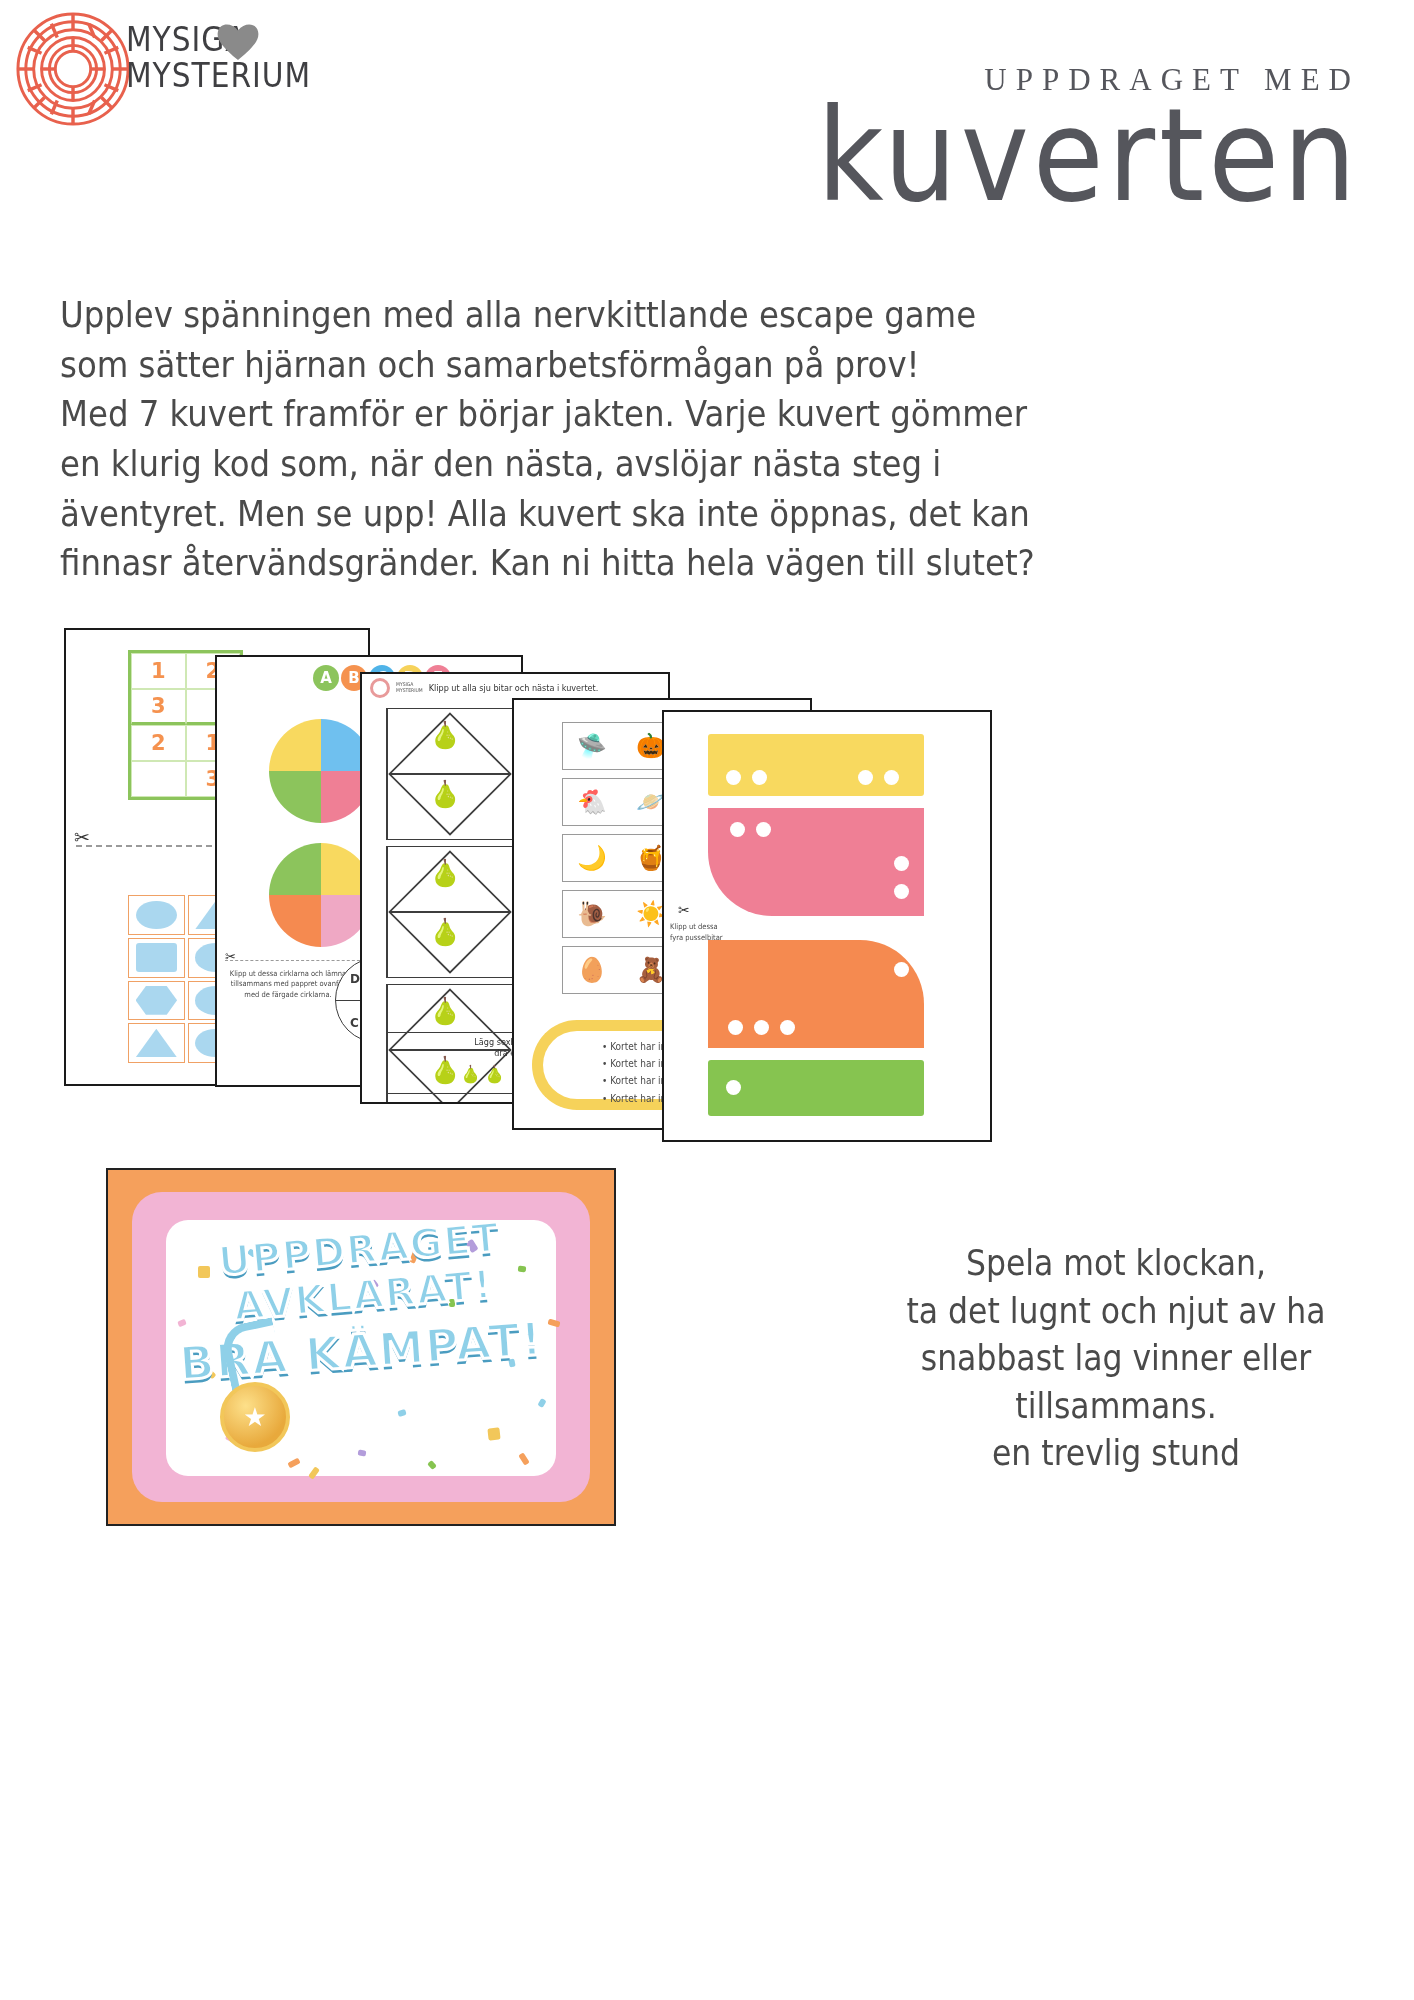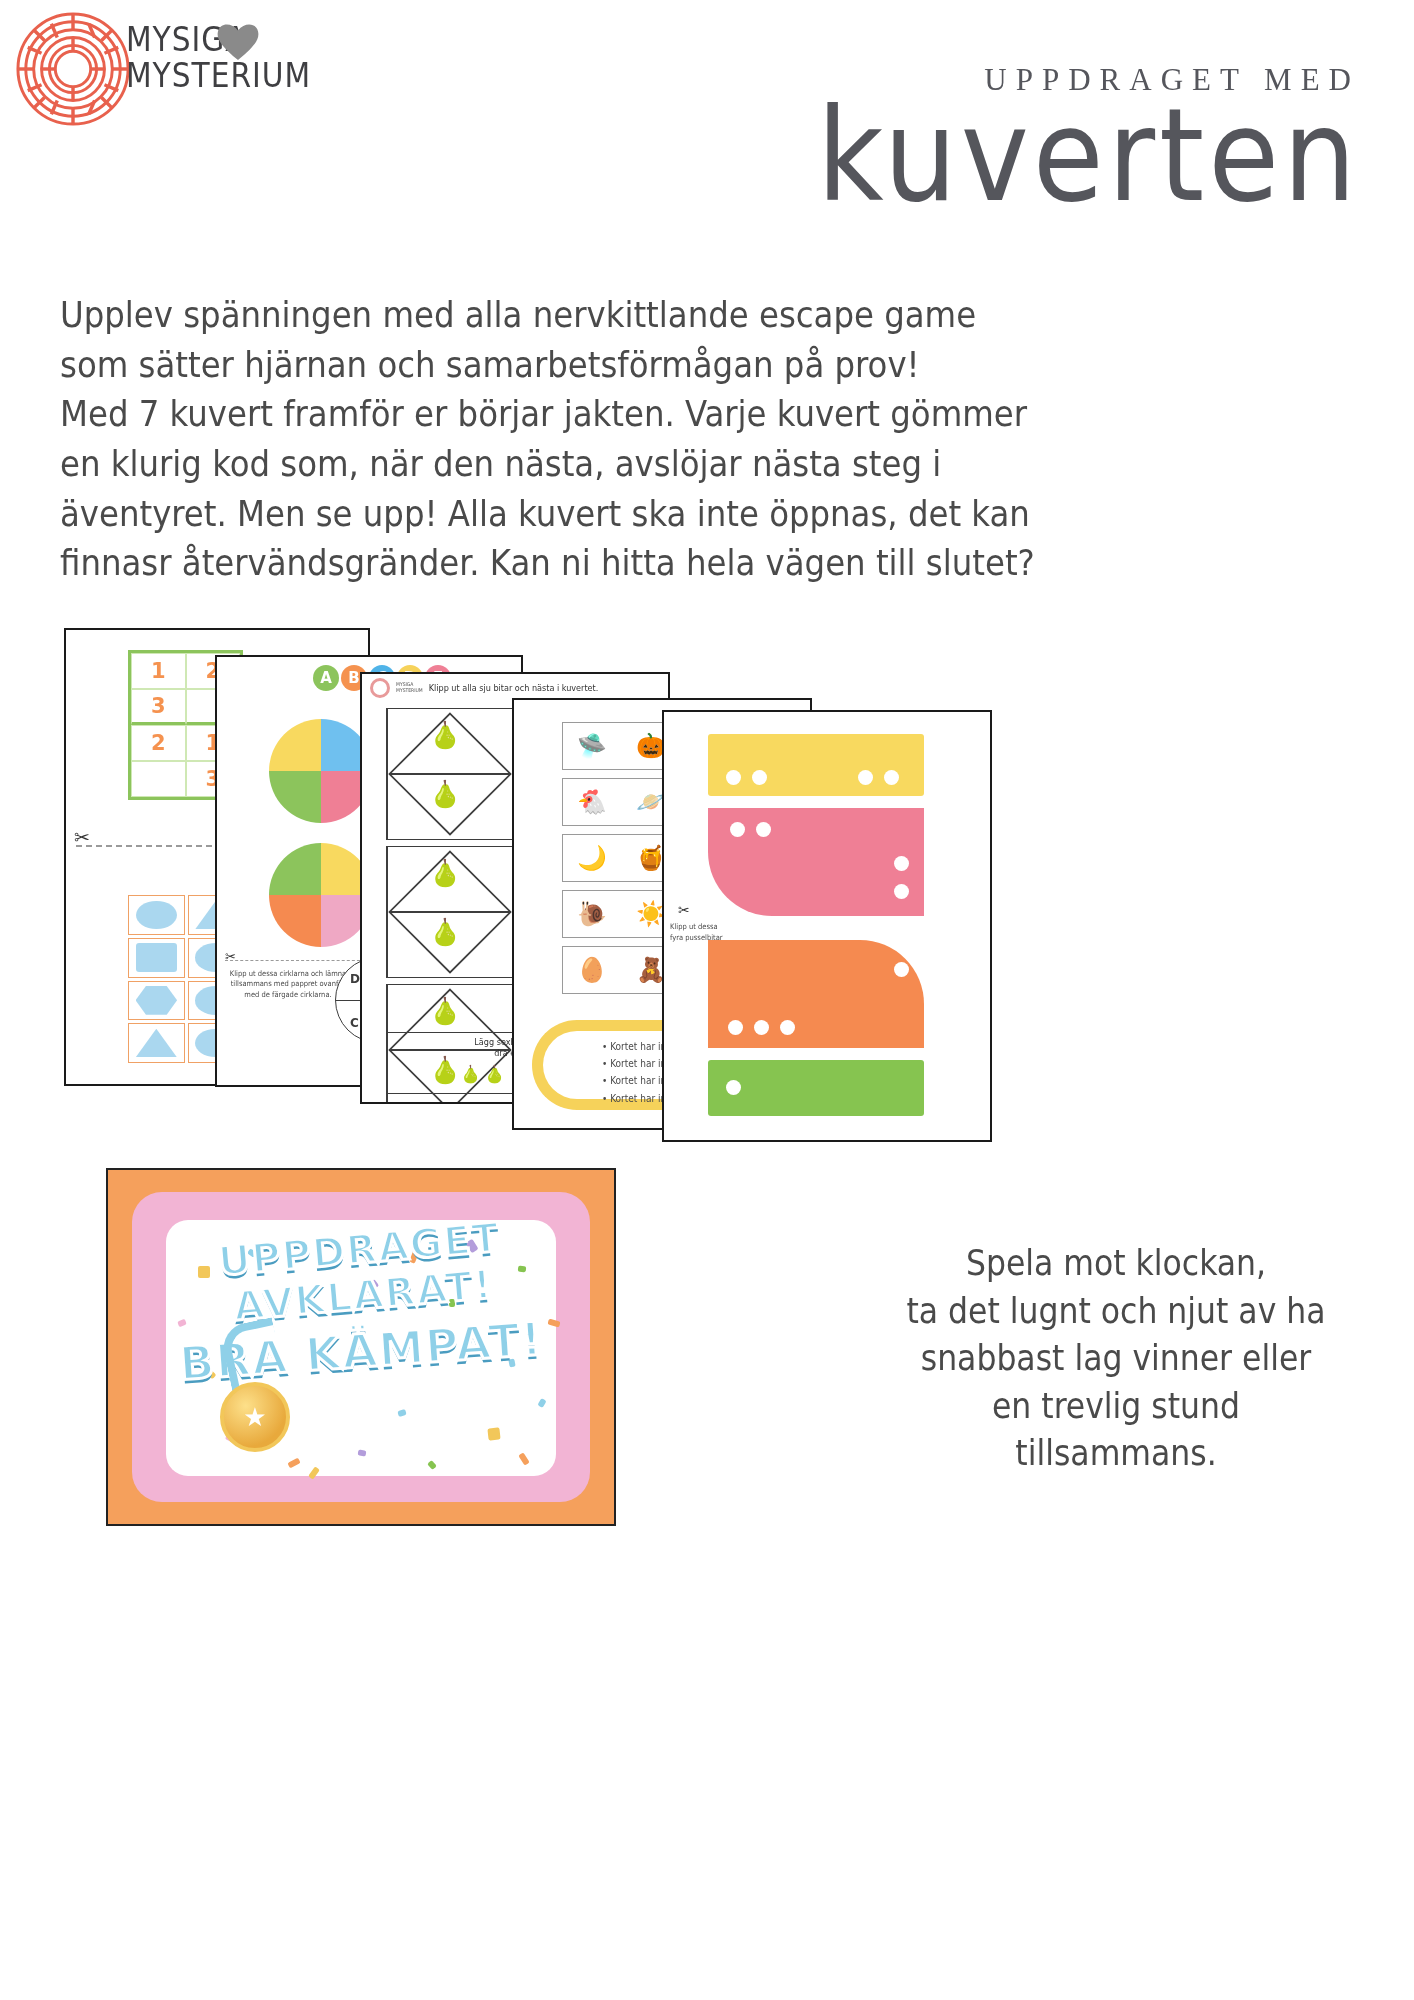--- a/index.html
+++ b/index.html
@@ -466,17 +466,17 @@
       <div><span class="cl2">BRA KÄMPAT!</span></div>
     </div>
     <div class="ribbon"></div>
     <div class="medal">★</div>
   </div>
 
   <div id="outro">
     <p>Spela mot klockan,</p>
     <p>ta det lugnt och njut av ha</p>
     <p>snabbast lag vinner eller</p>
+    <p>tillsammans.</p>
     <p>en trevlig stund</p>
-    <p>tillsammans.</p>
   </div>
 
 </div>
 
 </body></html>

